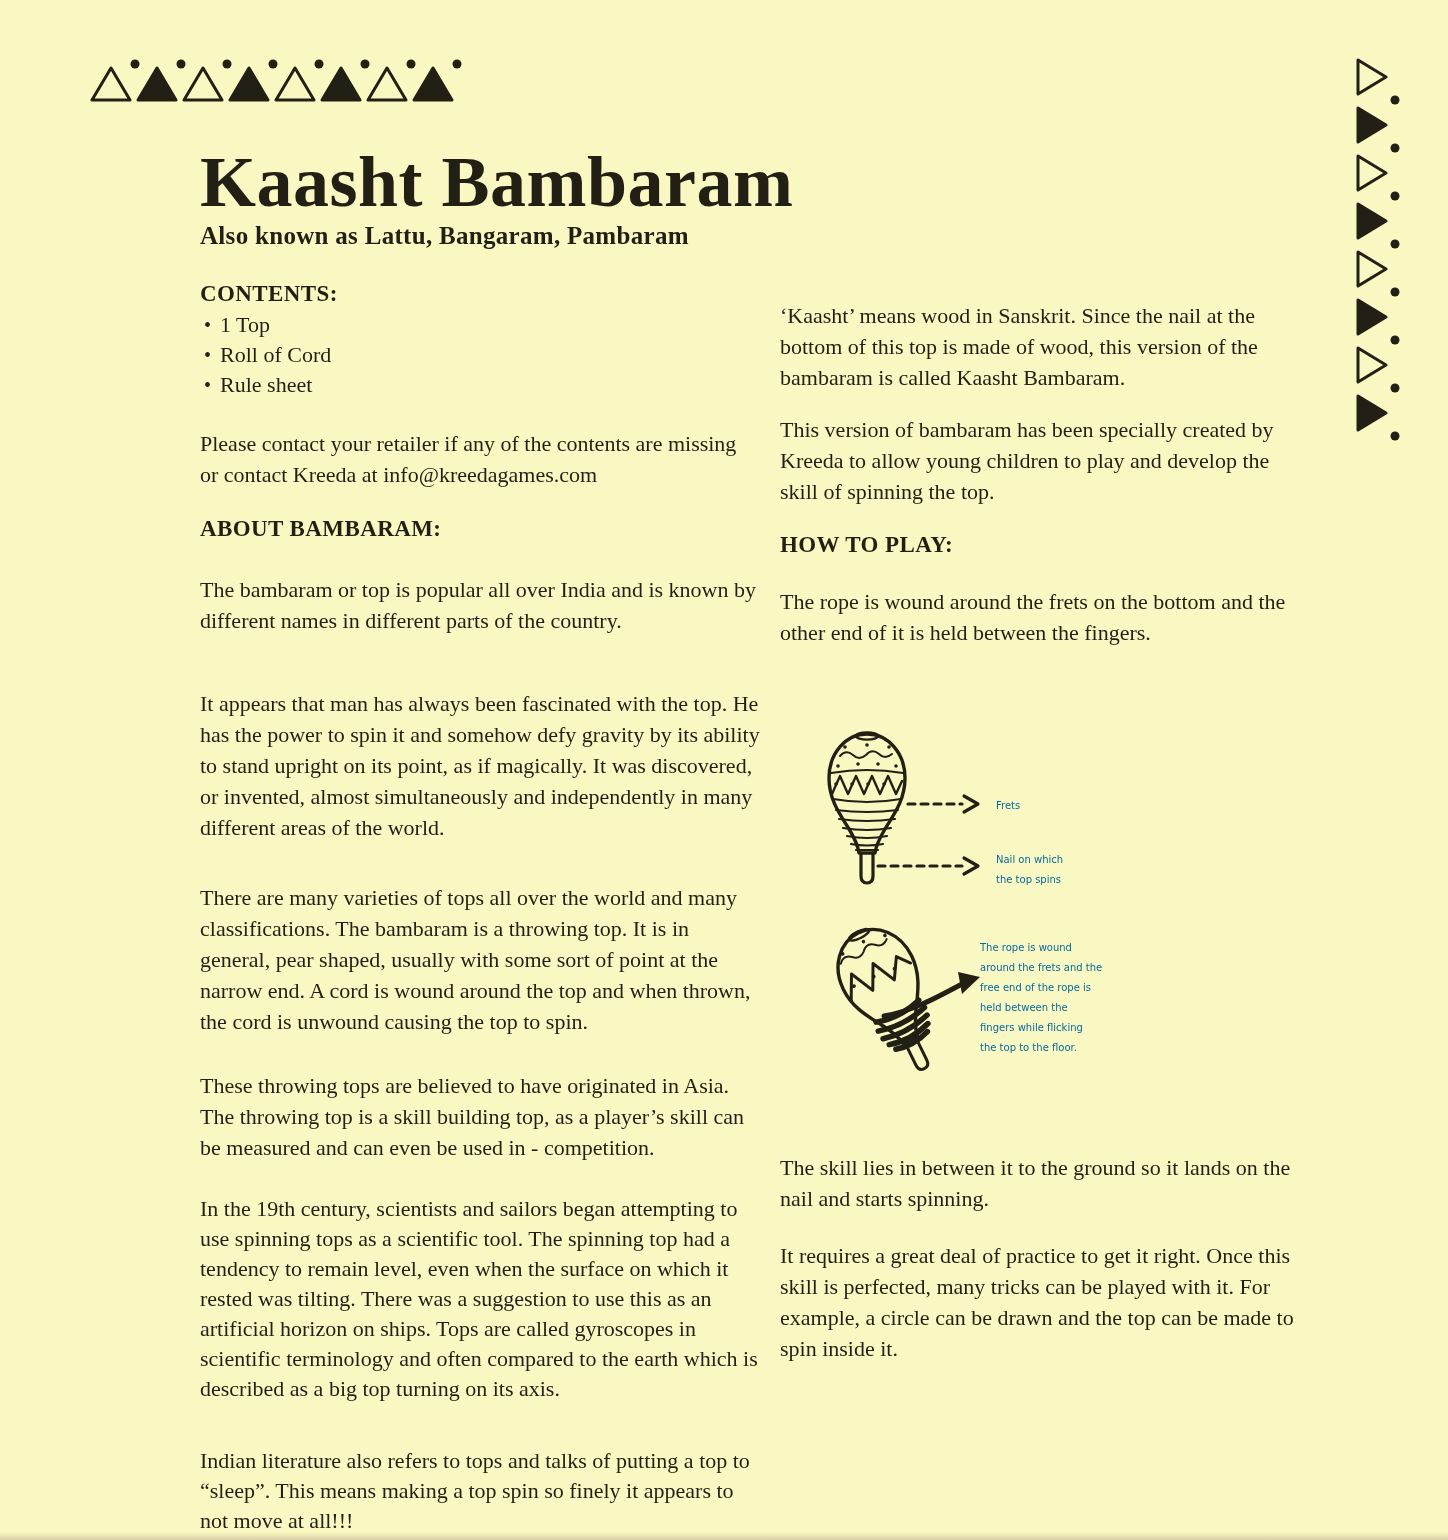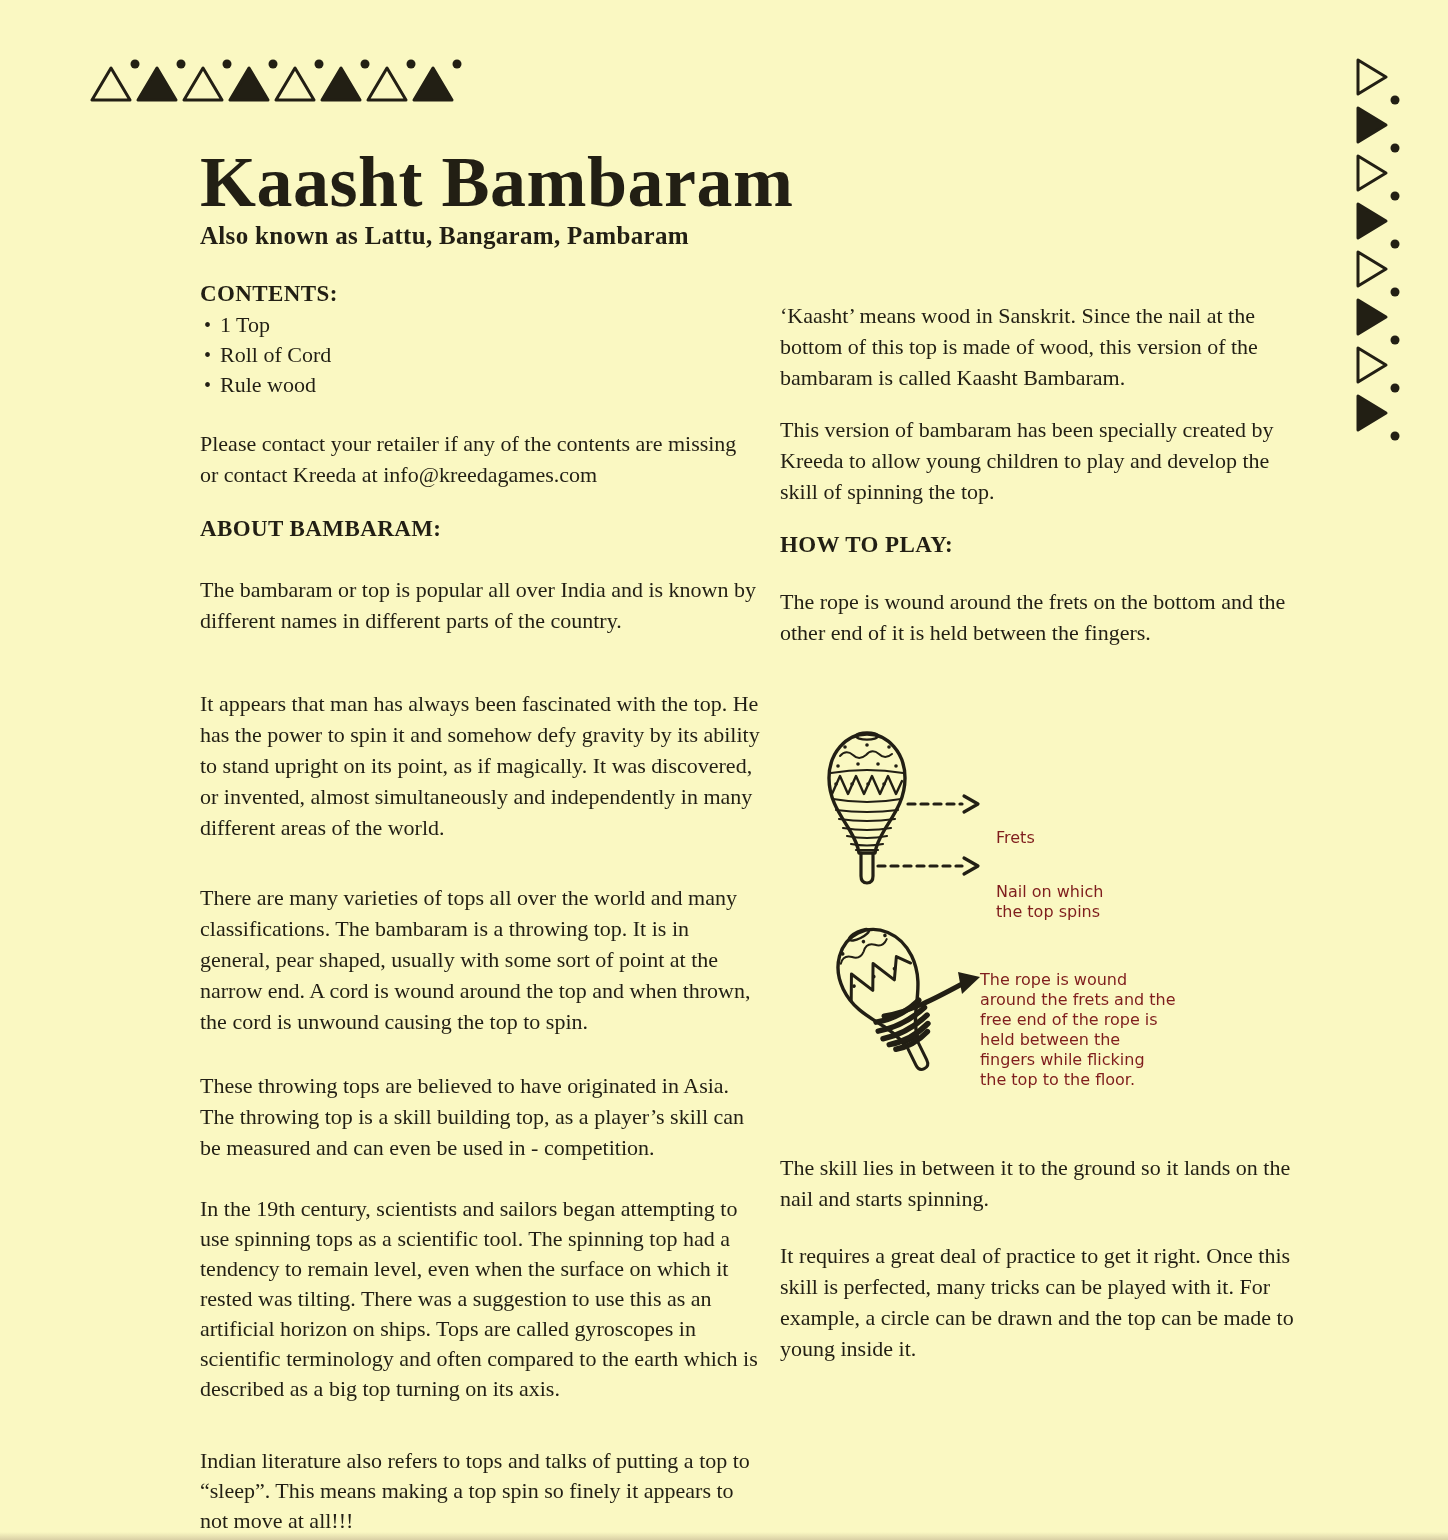--- a/index.html
+++ b/index.html
@@ -33,21 +33,21 @@
     font-size:23px;font-weight:bold;letter-spacing:.4px;white-space:nowrap;
   }
   .body-text{
     font-size:22px;line-height:31px;
   }
   .list{font-size:22px;line-height:30px;}
   .list .row{display:flex;gap:9px;}
   .bullet{font-size:20px;line-height:30px;}
   .caption, .lbl{
     font-family:"DejaVu Sans","Liberation Sans",sans-serif;
-    font-size:16px;line-height:20px;color:#7f1d1d;margin-top:32px;
+    font-size:10px;line-height:20px;color:#0369a1;
   }
   .prelines{white-space:pre-line;}
   svg{display:block;}
   .stroke{stroke:var(--ink);fill:none;stroke-linecap:round;stroke-linejoin:round;}
   .fillink{fill:var(--ink);}
 </style>
 </head>
 <body>
 
 <div class="page">
@@ -108,21 +108,21 @@
     <div class="row">
       <span class="bullet">•</span>
       <span>1 Top</span>
     </div>
     <div class="row">
       <span class="bullet">•</span>
       <span>Roll of Cord</span>
     </div>
     <div class="row">
       <span class="bullet">•</span>
-      <span>Rule wood</span>
+      <span>Rule sheet</span>
     </div>
   </div>
 
   <div class="abs body-text" style="left:200px;top:428px;width:560px;">Please contact your retailer if any of the contents are missing or contact Kreeda at info@kreedagames.com</div>
 
   <div class="abs h2" style="left:200px;top:516px;">ABOUT BAMBARAM:</div>
 
   <div class="abs body-text" style="left:200px;top:574px;width:560px;">The bambaram or top is popular all over India and is known by different names in different parts of the country.</div>
 
   <div class="abs body-text" style="left:200px;top:688px;width:560px;">It appears that man has always been fascinated with the top. He has the power to spin it and somehow defy gravity by its ability to stand upright on its point, as if magically. It was discovered, or invented, almost simultaneously and independently in many different areas of the world.</div>
@@ -218,15 +218,15 @@
 
   <div class="abs caption prelines" style="left:980px;top:938px;width:200px;">The rope is wound
 around the frets and the
 free end of the rope is
 held between the
 fingers while flicking
 the top to the floor.</div>
 
   <div class="abs body-text" style="left:780px;top:1152px;width:545px;">The skill lies in between it to the ground so it lands on the nail and starts spinning.</div>
 
-  <div class="abs body-text" style="left:780px;top:1240px;width:530px;">It requires a great deal of practice to get it right. Once this skill is perfected, many tricks can be played with it. For example, a circle can be drawn and the top can be made to young inside it.</div>
+  <div class="abs body-text" style="left:780px;top:1240px;width:530px;">It requires a great deal of practice to get it right. Once this skill is perfected, many tricks can be played with it. For example, a circle can be drawn and the top can be made to spin inside it.</div>
 
 </div>
 
 </body></html>

